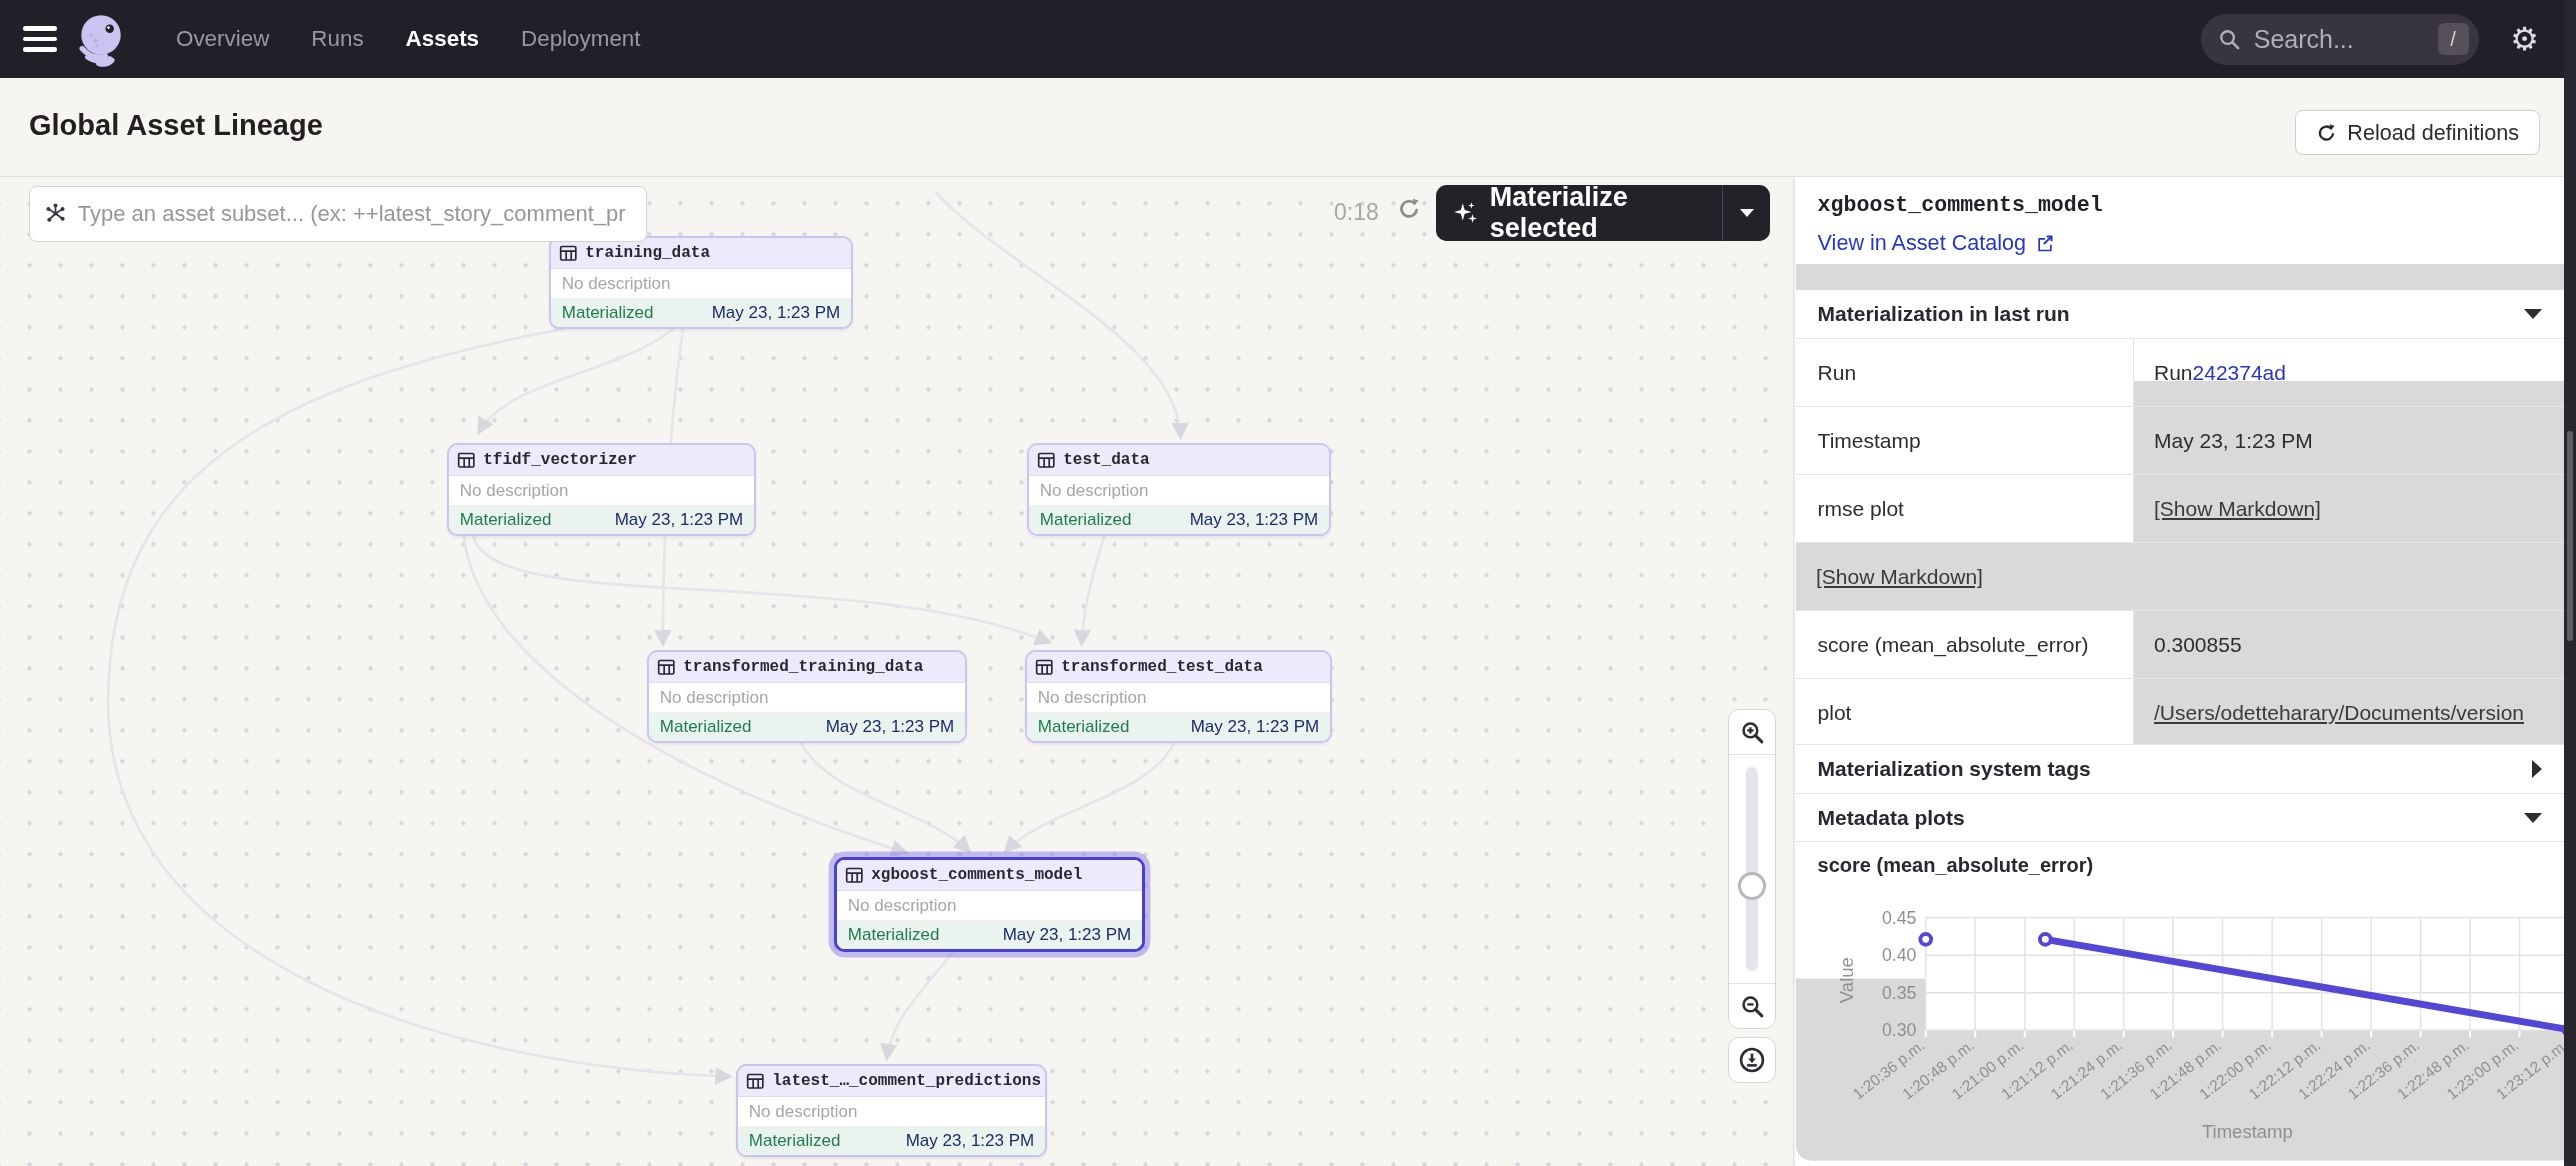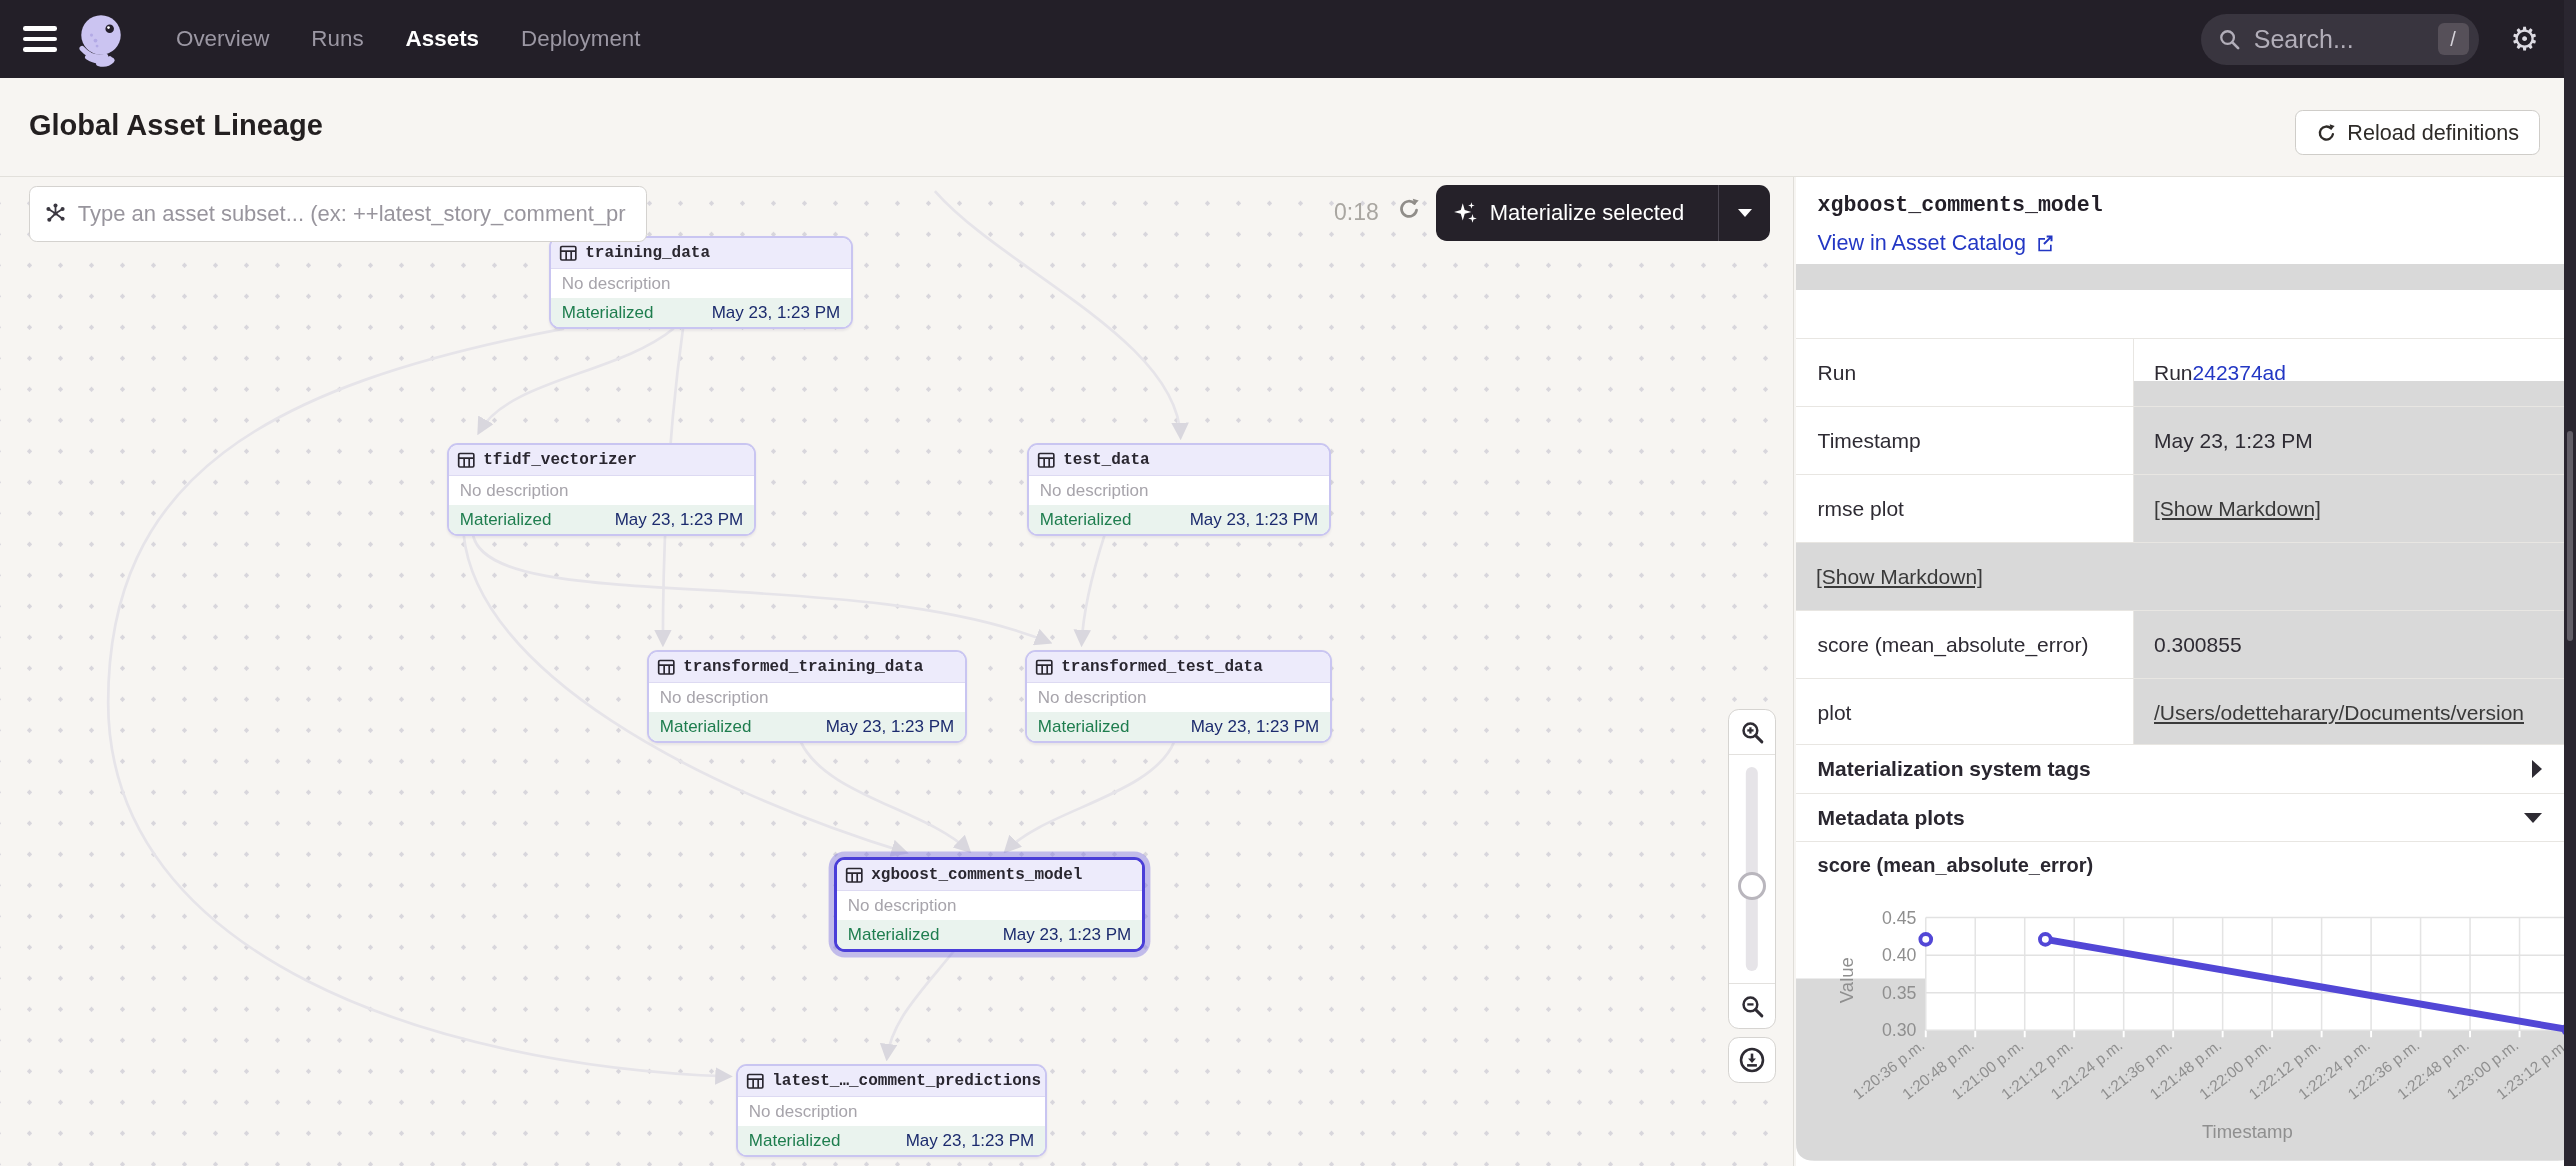--- a/index.html
+++ b/index.html
@@ -42,21 +42,21 @@
   .n-foot .mat { color:#1e7d4e; }
   .n-foot .date { color:#1c2b6e; }
 
   
   .filterbox { position:absolute; left:29px; top:8.5px; width:618px; height:56px; background:#fff; border:1.5px solid #d4d2cf; border-radius:7.7px; display:flex; align-items:center; padding:0 14px; }
   .filterbox input { border:none; outline:none; flex:1; font-size:22px; color:#3a3740; margin-left:10.8px; background:transparent; }
   .filterbox input::placeholder { color:#98959d; }
   .timer { position:absolute; left:1334px; top:21.6px; font-size:23px; color:#a9a6a1; }
   .tb-refresh { position:absolute; left:1397px; top:18.5px; color:#908d89; cursor:pointer; }
   .matbtn { position:absolute; left:1436px; top:7.7px; width:334px; height:56px; background:#252129; border-radius:10.8px; display:flex; align-items:center; color:#fff; cursor:pointer; }
-  .matbtn .lbl { font-size:22px; margin-left:10.8px; }
+  .matbtn .lbl { font-size:27px; margin-left:10.8px;font-weight:bold; }
   .matbtn .spark { margin-left:17px; }
   .matbtn .div { width:1.5px; height:56px; background:#4a4650; margin-left:auto; }
   .matbtn .caretbox { width:51px; display:flex; align-items:center; justify-content:center; }
   .tri-down-sm { width:0; height:0; border-left:7px solid transparent; border-right:7px solid transparent; border-top:8.5px solid #fff; }
 
   
   .zoomw { position:absolute; left:1728px; top:532px; width:48px; height:320px; background:#fff; border:1.5px solid #d6d4d1; border-radius:10.8px; display:flex; flex-direction:column; }
   .zbtn { height:45px; display:flex; align-items:center; justify-content:center; cursor:pointer; color:#2e2b33; }
   .zbtn.top { border-bottom:1.5px solid #e3e1de; }
   .zbtn.bot { border-top:1.5px solid #e3e1de; margin-top:auto; }
@@ -352,20 +352,24 @@
   <div class="p-name">xgboost_comments_model</div>
   <div class="p-linkrow">
     <span>View in Asset Catalog</span>
     <svg class="icon" width="20" height="20" viewBox="0 0 24 24">
       <path d="M4 6 h8 v2 h-6 v12 h12 v-6 h2 v8 h-16 z" fill="#2337c4"></path>
       <path d="M14 3 h7 v7 h-2.4 v-3 l-7 7 -1.7 -1.7 7 -7 h-2.9 z" fill="#2337c4"></path>
     </svg>
   </div>
   <div class="grayband"></div>
 
+  <div class="p-sechead" style="top:113px">
+    <span>Materialization in last run</span>
+    <span class="tri-down"></span>
+  </div>
 
   <div class="mtable">
     <div class="mrow">
       <div class="mlabel">Run</div>
       <div class="mval halfsel">
         <span>Run </span>
         <span class="runlink">242374ad</span>
       </div>
     </div>
     <div class="mrow">

